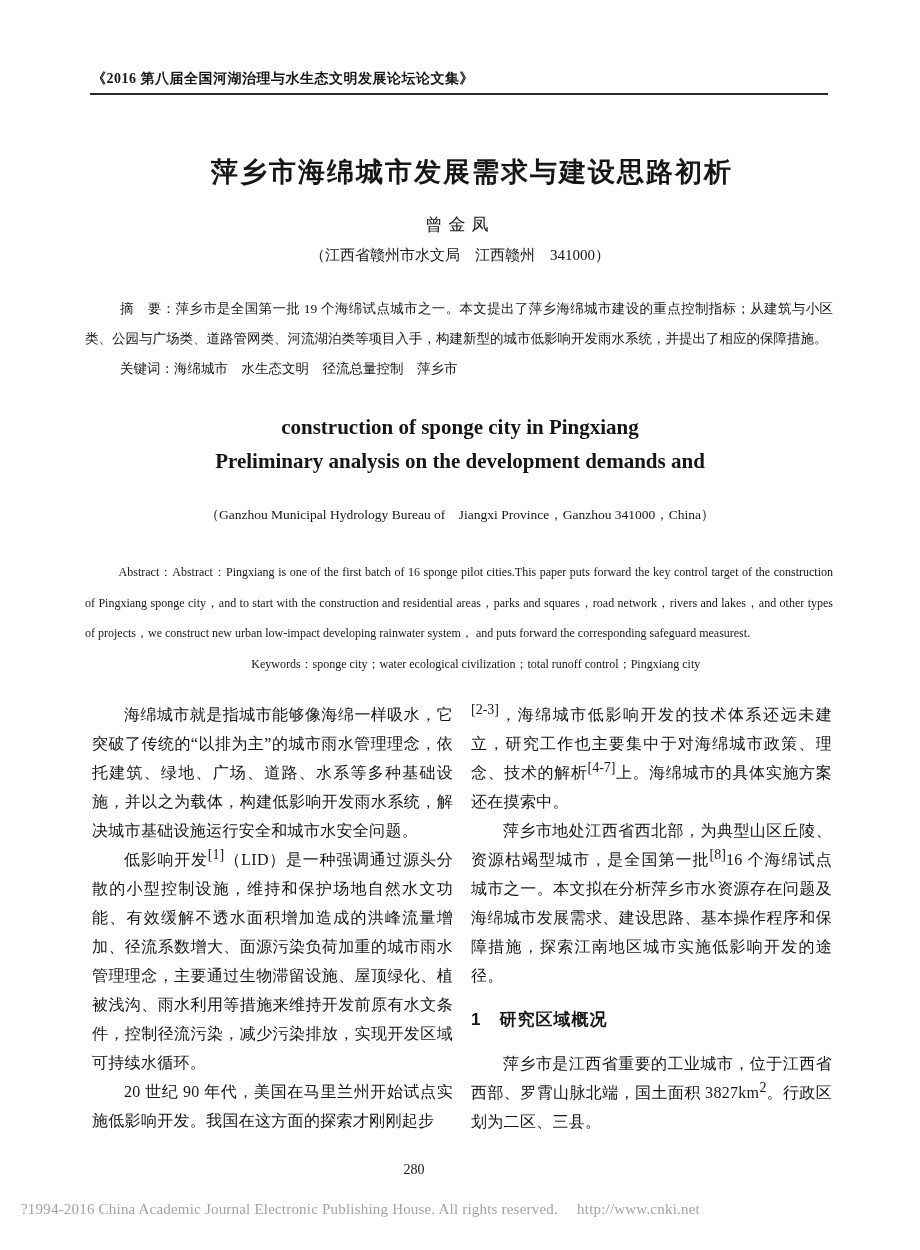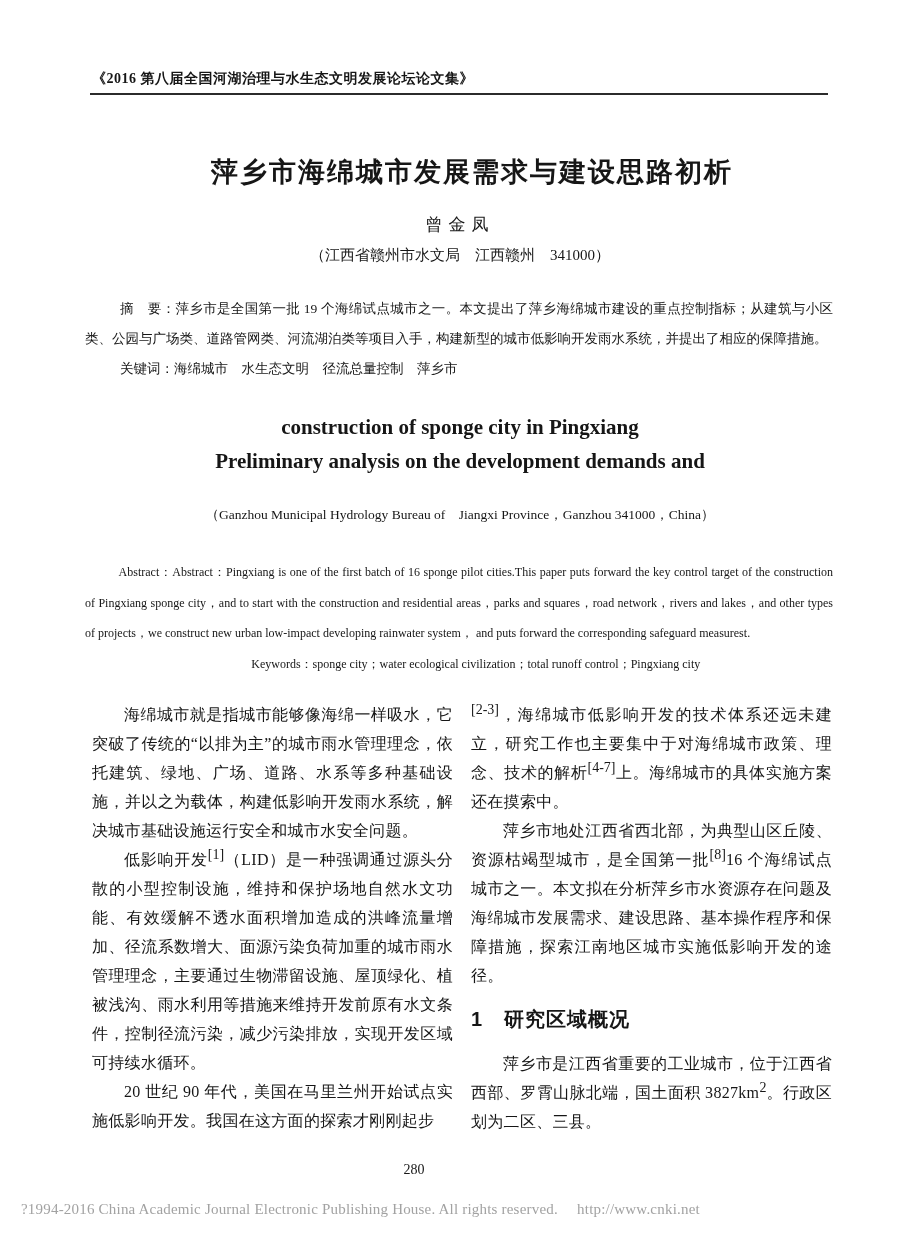--- a/index.html
+++ b/index.html
@@ -141,21 +141,21 @@
   .col p { margin: 0; }
   .col p.indent { text-indent: 2em; }
   sup.ref {
     font-size: 14px;
     line-height: 0;
     vertical-align: super;
     letter-spacing: 0;
   }
   .section-heading {
     font-family: "Liberation Sans", "DejaVu Sans", sans-serif;
-    font-size: 20px;
+    font-size: 17px;
     font-weight: 700;
     margin: 15px 0 15px 0;
     text-align: left;
     text-indent: 0;
     letter-spacing: 1px;
   }
 
   
   .page-number {
     position: absolute;

